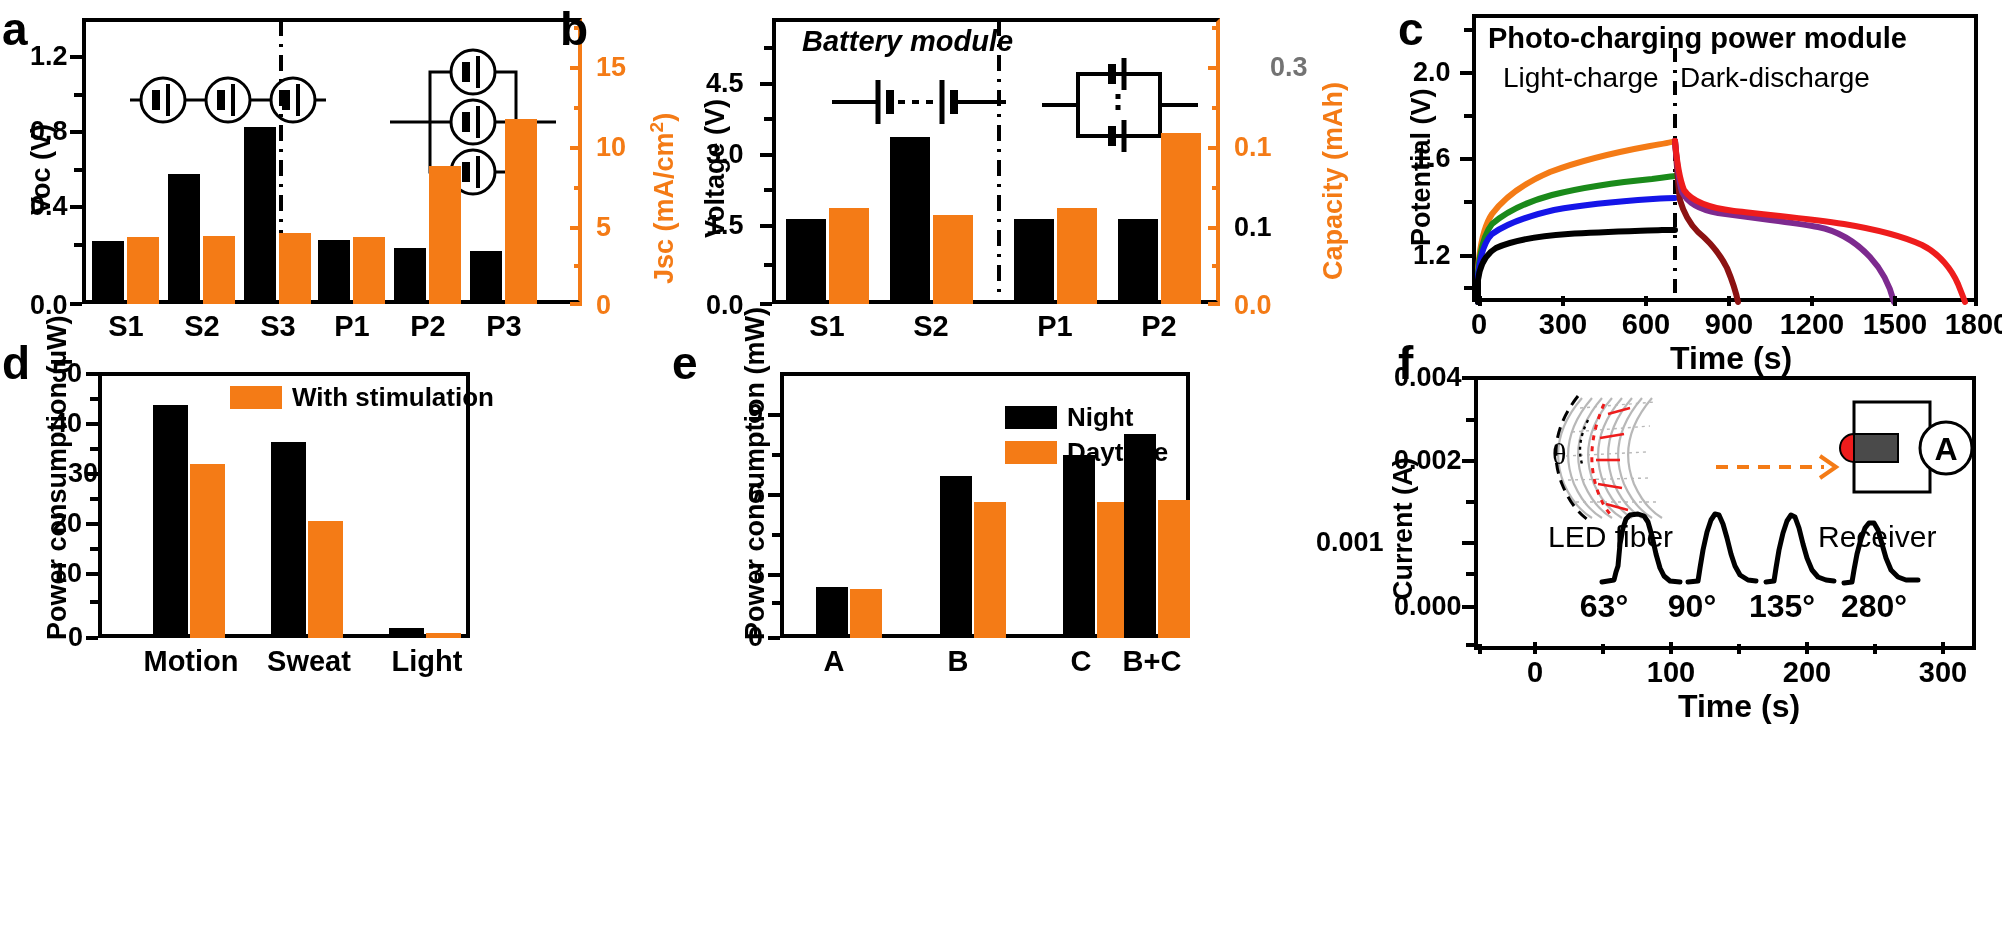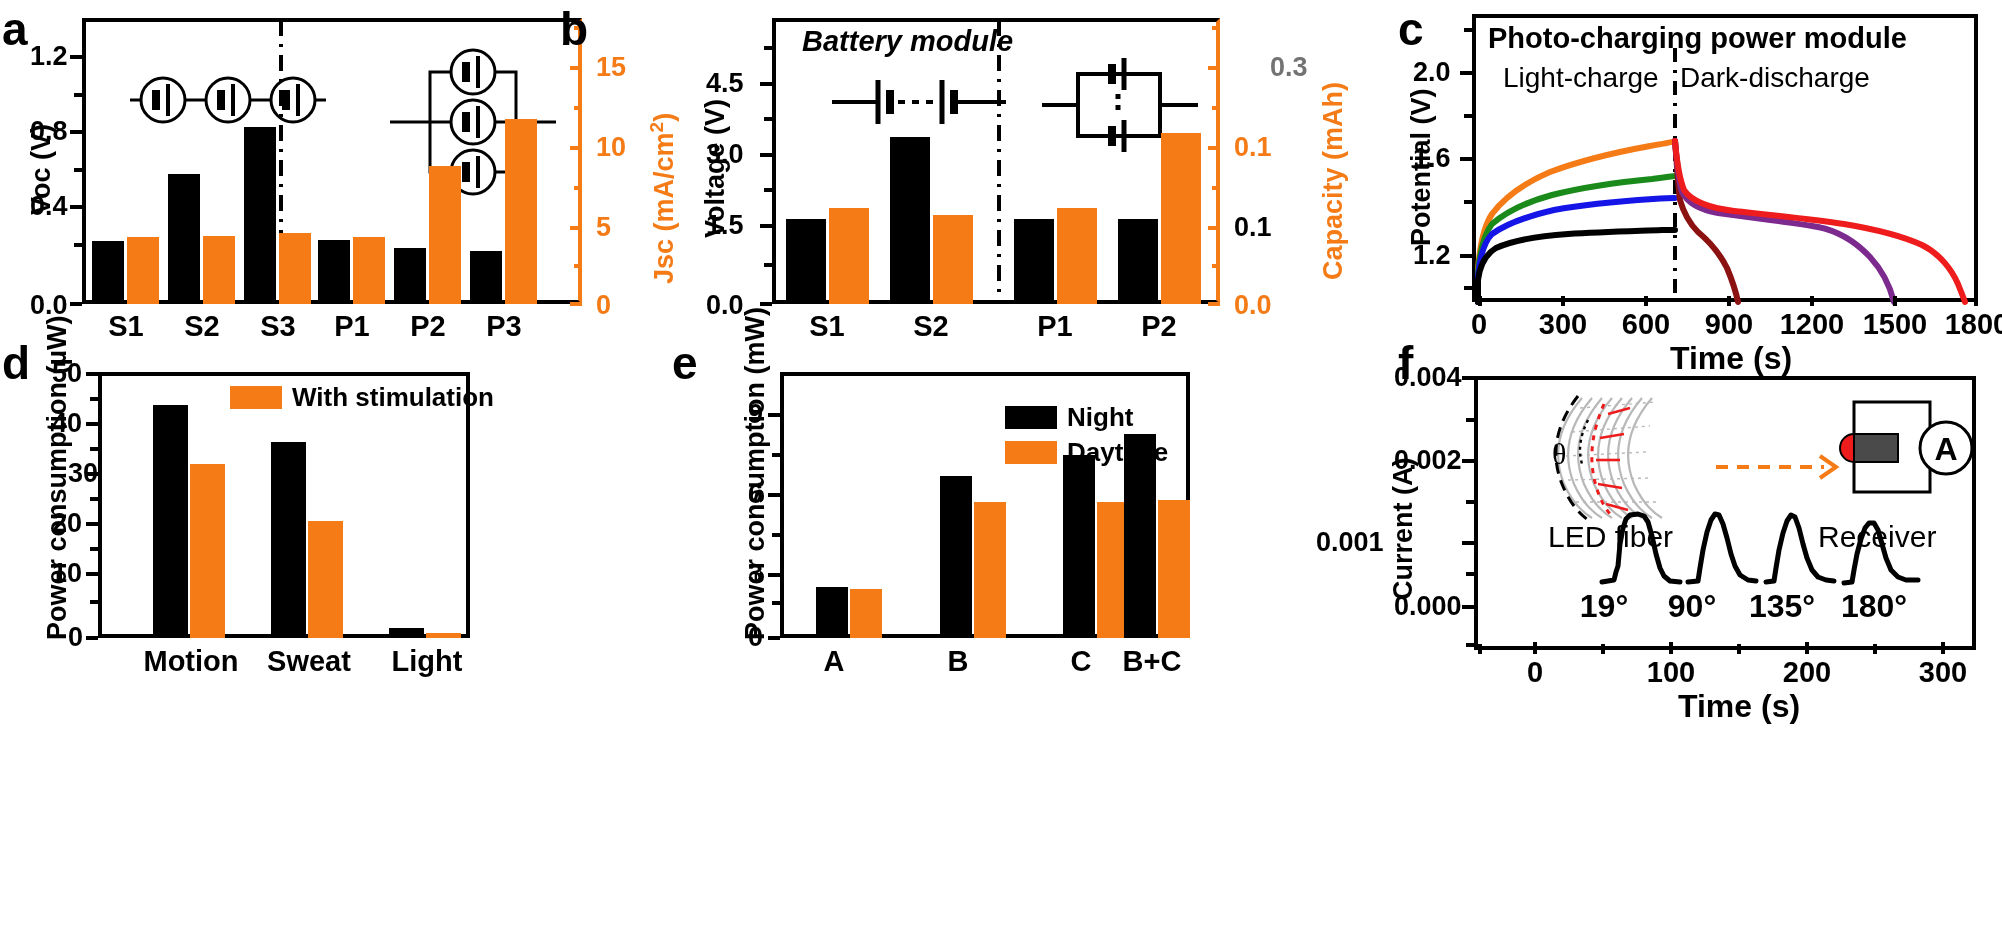--- a/index.html
+++ b/index.html
@@ -402,24 +402,24 @@
 
 <svg class="panel" style="left:1474px;top:376px;" width="502" height="274" viewBox="0 0 502 274">
   <g fill="none" stroke="#000" stroke-width="5" stroke-linecap="round" stroke-linejoin="round">
     <path d="M128 206 L140 204 L142 196 L144 190 L146 168 L149 152 L152 143 L156 139 L164 138 L170 140 L174 146 L178 160 L182 178 L186 192 L190 200 L196 205 L206 206"></path>
     <path d="M214 206 L224 205 L226 192 L229 174 L233 156 L237 144 L241 138 L245 139 L249 148 L253 162 L257 178 L261 190 L266 199 L274 204 L282 205"></path>
     <path d="M292 206 L300 205 L302 192 L305 174 L309 157 L313 145 L317 139 L321 141 L325 152 L329 168 L333 182 L338 194 L344 201 L352 204 L360 205"></path>
     <path d="M370 207 L378 206 L380 194 L383 178 L387 163 L391 152 L395 147 L400 147 L404 154 L408 168 L412 182 L417 194 L424 201 L432 204 L444 204"></path>
   </g>
 </svg>
 
-<div class="catlab" style="left:1568px;top:588px;width:72px;font-size:32px;">19°</div>
+<div class="catlab" style="left:1568px;top:588px;width:72px;font-size:32px;">63°</div>
 <div class="catlab" style="left:1656px;top:588px;width:72px;font-size:32px;">90°</div>
 <div class="catlab" style="left:1736px;top:588px;width:92px;font-size:32px;">135°</div>
-<div class="catlab" style="left:1828px;top:588px;width:92px;font-size:32px;">180°</div>
+<div class="catlab" style="left:1828px;top:588px;width:92px;font-size:32px;">280°</div>
 
 <div class="tickmark" style="left:1478px;top:644px;width:4px;height:10px;"></div>
 <div class="tickmark" style="left:1533px;top:642px;width:4px;height:12px;"></div>
 <div class="tickmark" style="left:1601px;top:644px;width:4px;height:10px;"></div>
 <div class="tickmark" style="left:1669px;top:642px;width:4px;height:12px;"></div>
 <div class="tickmark" style="left:1737px;top:644px;width:4px;height:10px;"></div>
 <div class="tickmark" style="left:1805px;top:642px;width:4px;height:12px;"></div>
 <div class="tickmark" style="left:1873px;top:644px;width:4px;height:10px;"></div>
 <div class="tickmark" style="left:1941px;top:642px;width:4px;height:12px;"></div>
 

